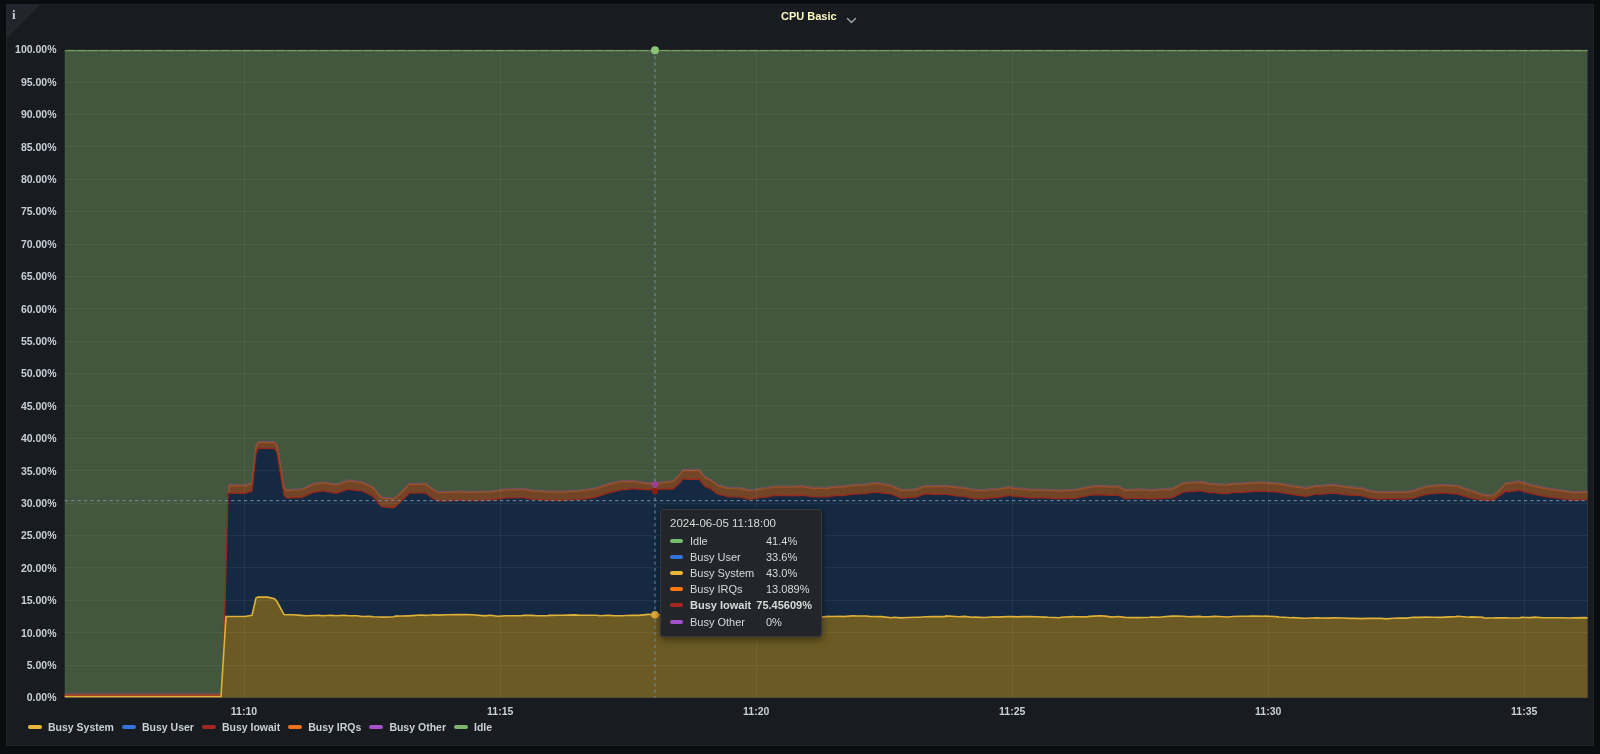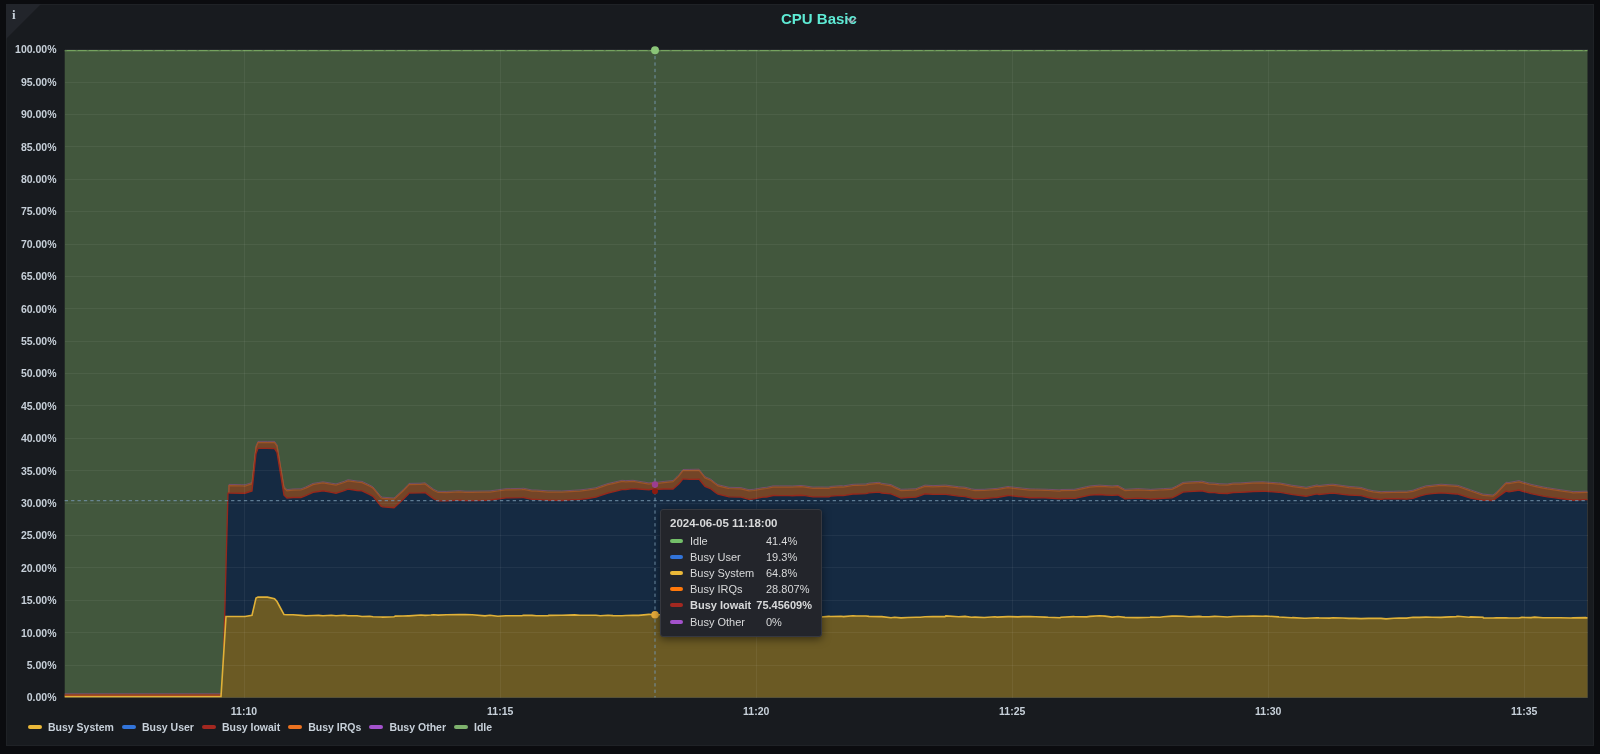--- a/index.html
+++ b/index.html
@@ -1,23 +1,23 @@
 <!DOCTYPE html>
 <html><head><meta charset="utf-8"><style>
 *{margin:0;padding:0;box-sizing:border-box}
 body{width:1600px;height:754px;background:#0b0c0f;font-family:"Liberation Sans",sans-serif;position:relative;overflow:hidden}
 .panel{position:absolute;left:6px;top:4px;width:1588px;height:742px;background:#181b1f;border:1px solid rgba(255,255,255,0.03)}
-.title{position:absolute;left:781px;top:10px;color:#5eead4;font-size:15px;font-weight:700;white-space:nowrap}
+.title{position:absolute;left:781px;top:10px;color:#fef9c3;font-size:11px;font-weight:700;white-space:nowrap}
 .corner{position:absolute;left:6px;top:4px;width:0;height:0;border-top:35px solid #22252b;border-right:35px solid transparent}
 .iicon{position:absolute;left:12px;top:7px;color:#c7d0d9;font-size:13px;font-weight:700;font-family:"Liberation Serif",serif}
 .legend{position:absolute;left:28px;top:721px;display:flex;align-items:center;color:#c7d0d9;font-size:10.5px;font-weight:700}
 .li{display:flex;align-items:center;margin-right:8px}
 .sw{width:14px;height:4px;border-radius:2px;margin-right:6px;display:inline-block}
 .tooltip{position:absolute;left:660px;top:509px;width:162px;height:128px;background:#23252b;border:1px solid #36383f;border-radius:3px;box-shadow:0 2px 8px rgba(0,0,0,0.5);color:#d8d9da;font-size:11px;padding:5px 9px 6px}
-.th{font-weight:700;font-size:11.5px;line-height:17px;margin-bottom:1px}
+.th{font-weight:400;font-size:11.5px;line-height:17px;margin-bottom:1px}
 .tr{display:flex;align-items:center;height:16.1px}
 .tr.b{font-weight:700}
 .tsw{width:13px;height:4px;border-radius:2px;margin-right:7px;flex:none}
 .tn{width:76px}
 .tv{}
 </style></head><body>
 <div class="panel"></div>
 <div class="corner"></div>
 <div class="iicon">i</div>
 <svg width="1600" height="754" style="position:absolute;left:0;top:0">
@@ -113,31 +113,31 @@
 <div class="tooltip">
     <div class="th">2024-06-05 11:18:00</div>
     <div class="tr">
       <span class="tsw" style="background:#73bf69"></span>
       <span class="tn">Idle</span>
       <span class="tv">41.4%</span>
     </div>
     <div class="tr">
       <span class="tsw" style="background:#3274d9"></span>
       <span class="tn">Busy User</span>
-      <span class="tv">19.3%</span>
+      <span class="tv">33.6%</span>
     </div>
     <div class="tr">
       <span class="tsw" style="background:#eab839"></span>
       <span class="tn">Busy System</span>
-      <span class="tv">64.8%</span>
+      <span class="tv">43.0%</span>
     </div>
     <div class="tr">
       <span class="tsw" style="background:#ff780a"></span>
       <span class="tn">Busy IRQs</span>
-      <span class="tv">28.807%</span>
+      <span class="tv">13.089%</span>
     </div>
     <div class="tr b">
       <span class="tsw" style="background:#a32820"></span>
       <span class="tn">Busy Iowait</span>
       <span class="tv">75.45609%</span>
     </div>
     <div class="tr">
       <span class="tsw" style="background:#a352cc"></span>
       <span class="tn">Busy Other</span>
       <span class="tv">0%</span>

